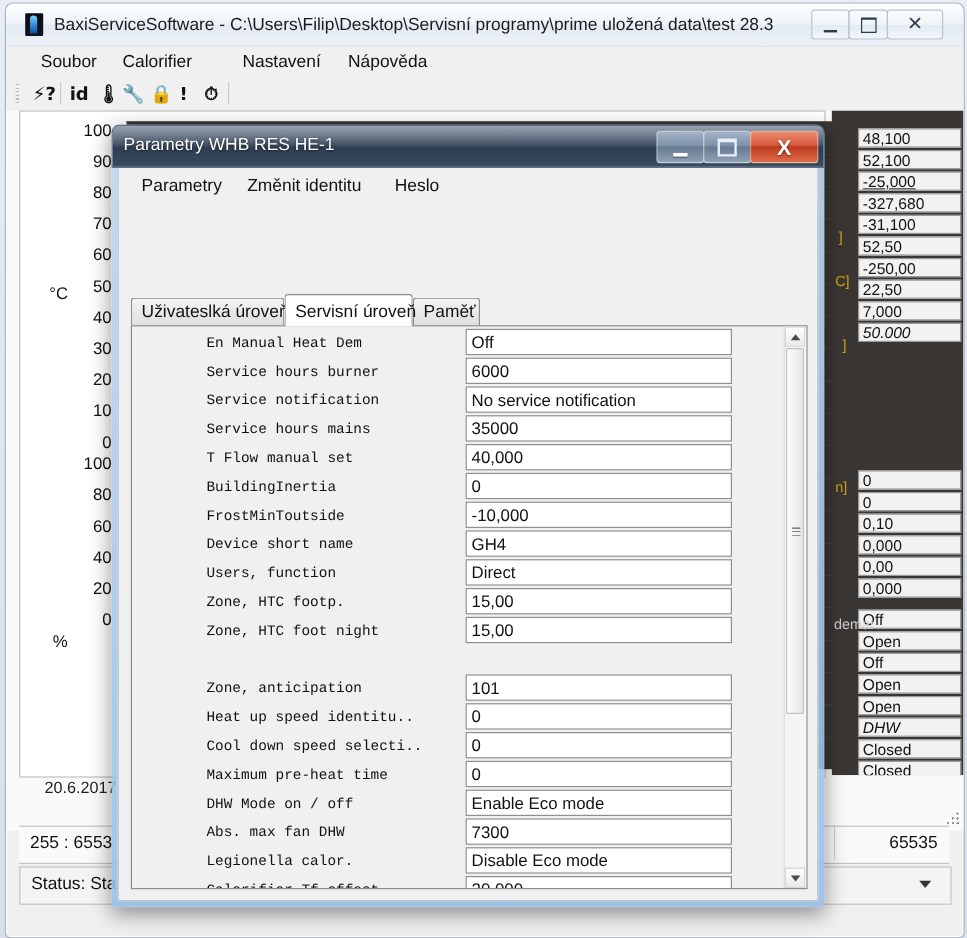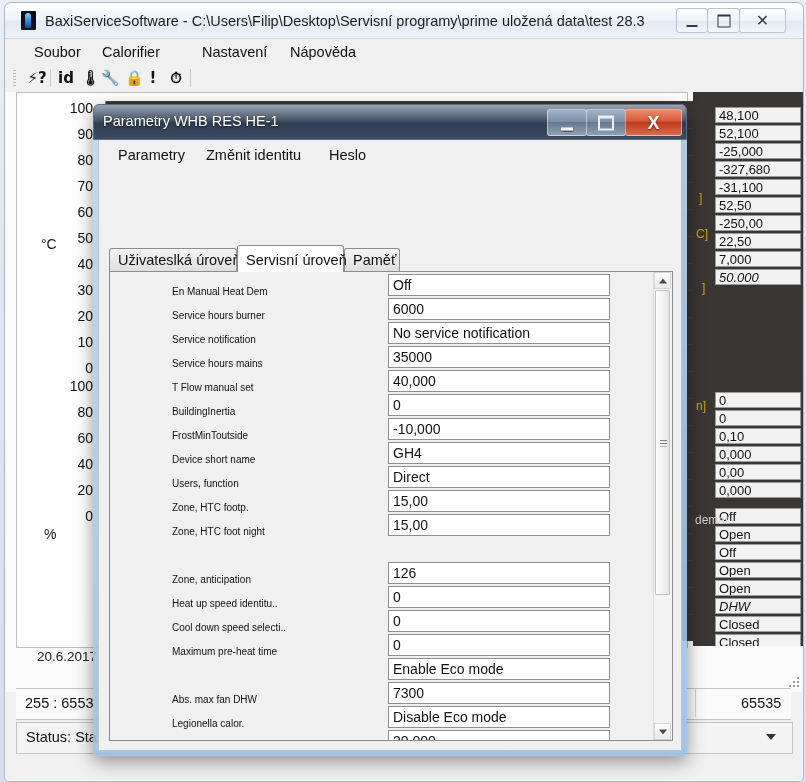--- a/index.html
+++ b/index.html
@@ -145,22 +145,22 @@
   .tab{position:absolute;top:0;height:24px;line-height:22px;font-size:14.5px;color:#111;
     padding:0 8px;box-sizing:border-box;white-space:nowrap;cursor:default;
     border:1px solid #8d8d8d;border-bottom:none;border-radius:3px 3px 0 0;
     background:linear-gradient(180deg,#f4f4f4 0%,#dedede 100%);}
   .tab.active{background:#fff;border-color:#8d8d8d;height:27px;top:-3px;line-height:28px;z-index:3;}
 
   .tabpanel{position:absolute;left:10px;top:131px;width:564px;height:470px;
     background:#f0f0f0;border:1px solid #8d8d8d;box-sizing:border-box;overflow:hidden;}
   .paramlist{position:absolute;left:0;top:0;width:545px;height:468px;overflow:hidden;}
   .prow{position:absolute;left:0;width:545px;height:24px;}
-  .pname{position:absolute;left:62px;top:8px;width:210px;font-size:10px;color:#111;
-    line-height:20px;white-space:nowrap;overflow:hidden;}
+  .pname{position:absolute;left:62px;top:2px;width:210px;font-size:12px;color:#111;
+    line-height:20px;white-space:nowrap;overflow:hidden;font-family:Liberation Mono, monospace;}
   .pval{position:absolute;left:278px;top:0px;width:222px;height:22px;
     background:#fff;border:1px solid #8f8f8f;box-sizing:border-box;
     font-size:14px;color:#111;line-height:20px;padding-left:4px;white-space:nowrap;overflow:hidden;}
 
   
   .vscroll{position:absolute;right:0;top:0;width:18px;height:468px;background:#f4f4f4;border-left:1px solid #dcdcdc;}
   .sb-arrow{position:absolute;left:0;width:17px;height:17px;
     background:linear-gradient(180deg,#fdfdfd,#eaeaea);border:1px solid #d6d6d6;box-sizing:border-box;}
   .sb-arrow.up{top:0;}
   .sb-arrow.down{bottom:0;}
@@ -308,21 +308,21 @@
         <div class="axunit" style="left:24px;top:143px">°C</div>
         <div class="axunit" style="left:27px;top:433px">%</div>
         <div class="datestamp">20.6.2017 0</div>
       </div>
 
       <div class="rightcol">
         <div class="dark"></div>
         <div id="right-values">
             <div class="rcell" style="top: 15px;">48,100</div>
             <div class="rcell" style="top: 33px;">52,100</div>
-            <div class="rcell" style="top: 51px;">-25,000</div>
+            <div class="rcell" style="top: 51px; text-decoration: underline;">-25,000</div>
             <div class="rcell" style="top: 69px;">-327,680</div>
             <div class="rcell" style="top: 87px;">-31,100</div>
             <div class="rcell" style="top: 105px;">52,50</div>
             <div class="rcell" style="top: 123px;">-250,00</div>
             <div class="rcell" style="top: 141px;">22,50</div>
             <div class="rcell" style="top: 159px;">7,000</div>
             <div class="rcell" style="top: 177px; font-style: italic;">50.000</div>
             <div class="rcell" style="top: 300px;">0</div>
             <div class="rcell" style="top: 318px;">0</div>
             <div class="rcell" style="top: 336px;">0,10</div>
@@ -433,35 +433,36 @@
             <div class="prow" style="top: 218px;">
               <div class="pname">Zone, HTC footp.</div>
               <div class="pval">15,00</div>
             </div>
             <div class="prow" style="top: 242px;">
               <div class="pname">Zone, HTC foot night</div>
               <div class="pval">15,00</div>
             </div>
             <div class="prow" style="top: 290px;">
               <div class="pname">Zone, anticipation</div>
-              <div class="pval">126</div>
+              <div class="pval">101</div>
             </div>
             <div class="prow" style="top: 314px;">
               <div class="pname">Heat up speed identitu..</div>
               <div class="pval">0</div>
             </div>
             <div class="prow" style="top: 338px;">
               <div class="pname">Cool down speed selecti..</div>
               <div class="pval">0</div>
             </div>
             <div class="prow" style="top: 362px;">
               <div class="pname">Maximum pre-heat time</div>
               <div class="pval">0</div>
             </div>
             <div class="prow" style="top: 386px;">
+              <div class="pname">DHW Mode on / off</div>
               <div class="pval">Enable Eco mode</div>
             </div>
             <div class="prow" style="top: 410px;">
               <div class="pname">Abs. max fan DHW</div>
               <div class="pval">7300</div>
             </div>
             <div class="prow" style="top: 434px;">
               <div class="pname">Legionella calor.</div>
               <div class="pval">Disable Eco mode</div>
             </div>

